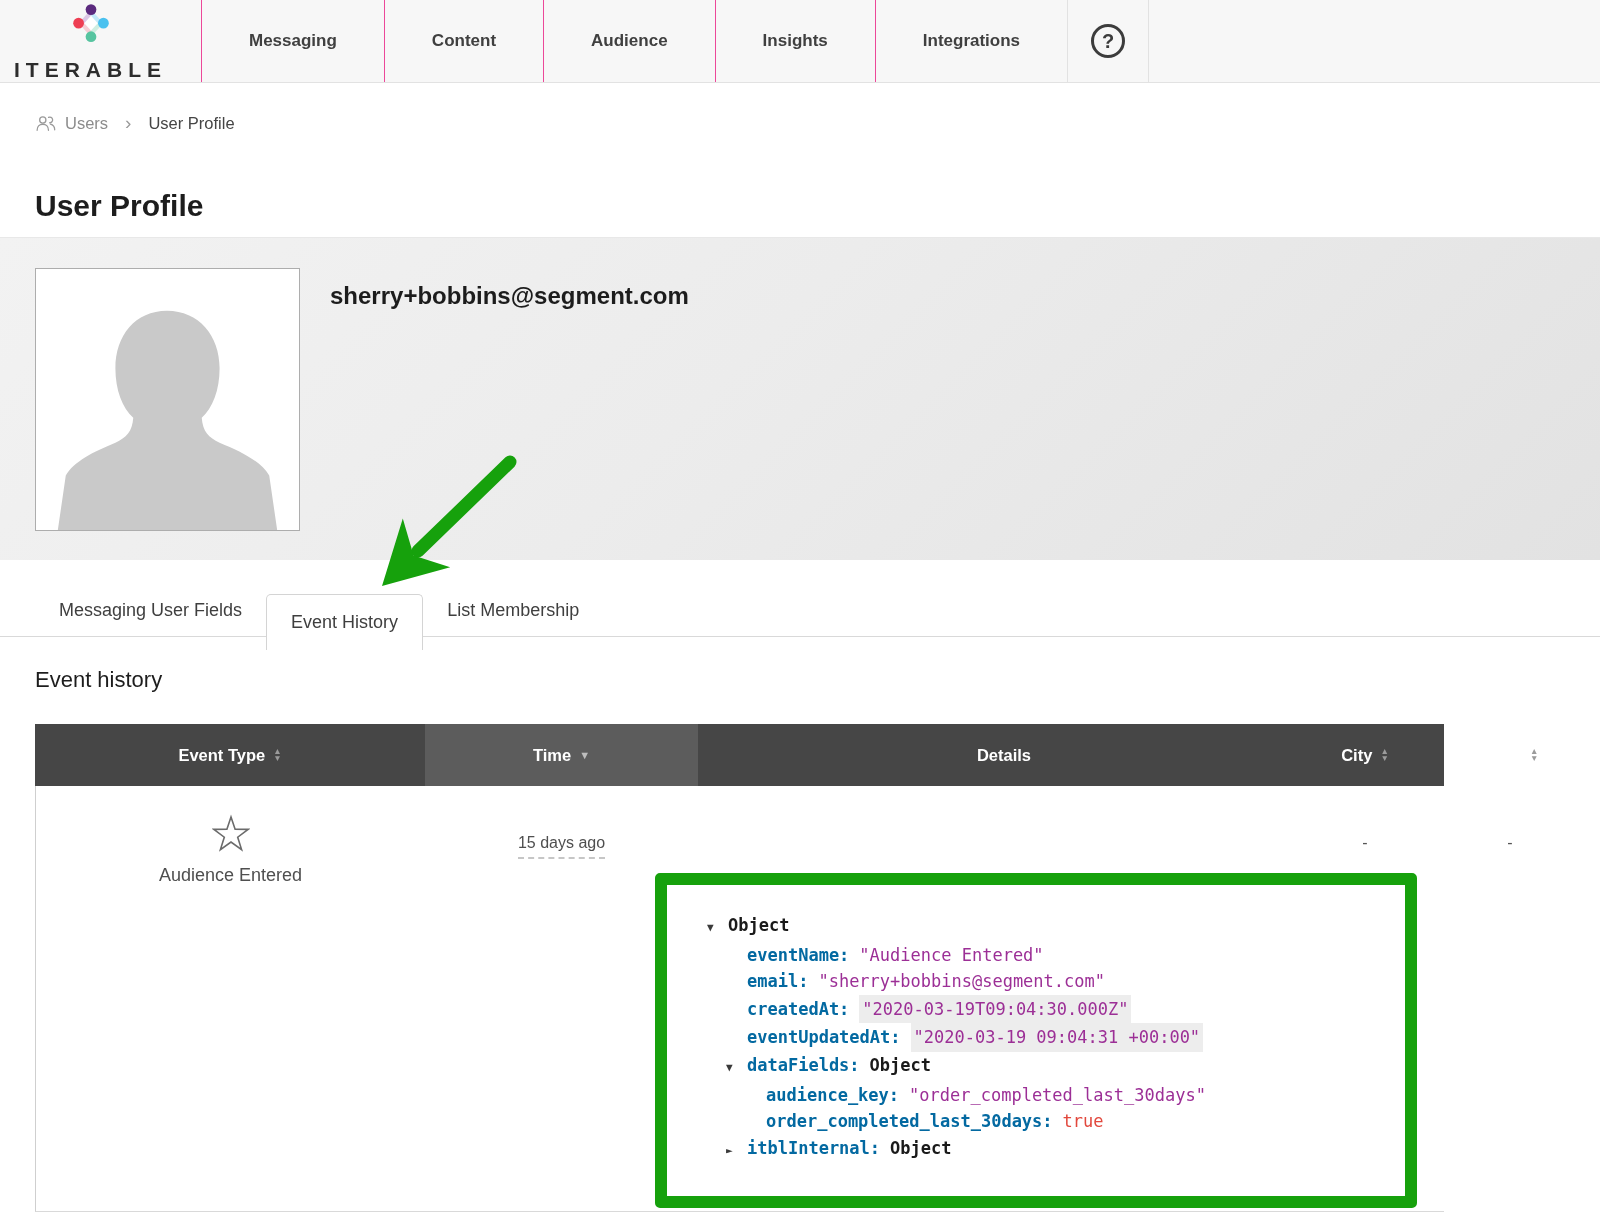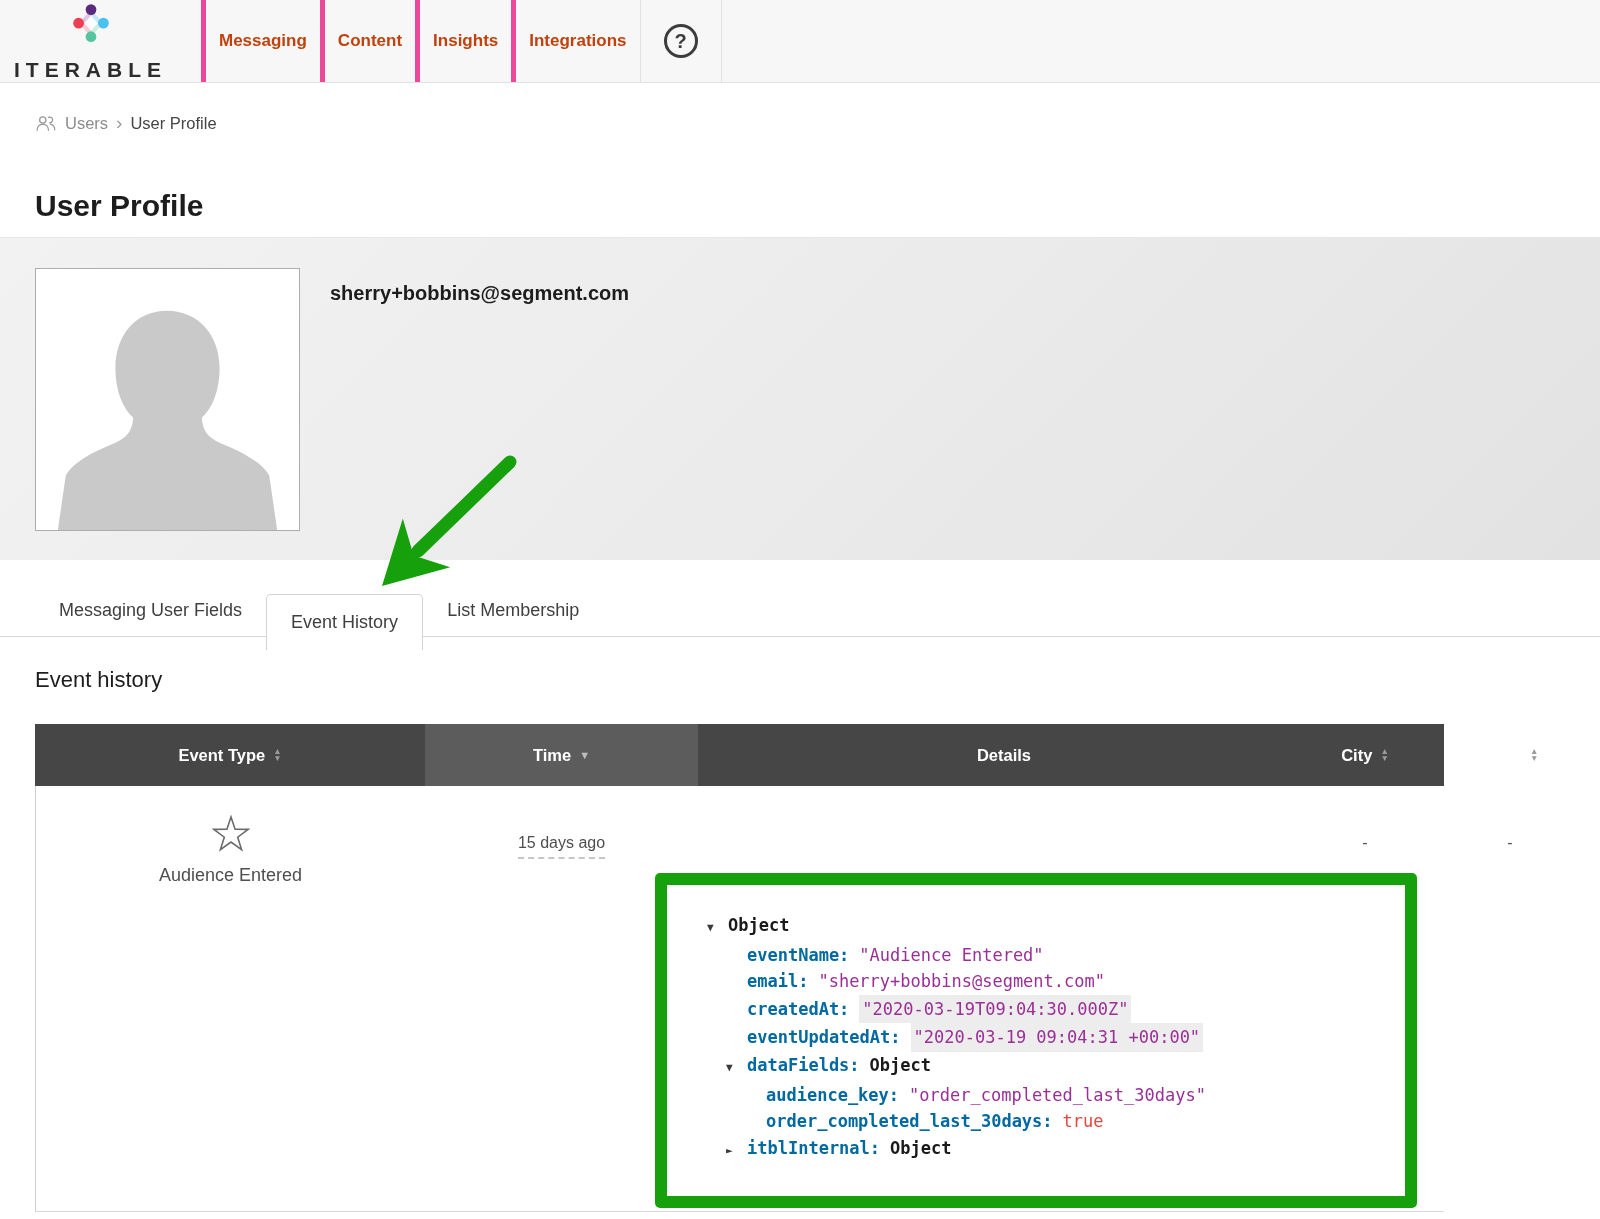--- a/index.html
+++ b/index.html
@@ -4,35 +4,35 @@
 <style>
   * { margin:0; padding:0; box-sizing:border-box; }
   html,body { background:#fff; }
   body { font-family:"Liberation Sans", sans-serif; color:#222; }
   #app { position:relative; width:1600px; height:1219px; overflow:hidden; background:#fff; }
 
   
   .nav { display:flex; align-items:stretch; height:83px; background:#f7f7f7; border-bottom:1px solid #e2e2e2; }
   .brand { display:flex; align-items:center; gap:14px; padding:0 34px 0 14px;flex-direction:column; }
   .brand-name { font-size:21px; font-weight:700; letter-spacing:6px; color:#2d2d2d; }
-  .nav-item { display:flex; align-items:center; padding:0 13px; border-left:5px solid #ec4899; font-size:17px; font-weight:700; color:#c2410c; cursor:pointer; }
+  .nav-item { display:flex; align-items:center; padding:0 47px; border-left:1px solid #ec4899; font-size:17px; font-weight:700; color:#404040; cursor:pointer; }
   .nav-help { display:flex; align-items:center; justify-content:center; width:82px; border-left:1px solid #e2e2e2; border-right:1px solid #e2e2e2; }
   .help-circle { width:34px; height:34px; border:3px solid #3c3c3c; border-radius:50%; display:flex; align-items:center; justify-content:center; font-size:20px; font-weight:700; color:#3c3c3c; }
 
   
-  .breadcrumb { display:flex; align-items:center; gap:2px; margin:28px 0 0 35px; height:24px; font-size:16.5px; }
+  .breadcrumb { display:flex; align-items:center; gap:11px; margin:28px 0 0 35px; height:24px; font-size:16.5px; }
   .bc-root { display:flex; align-items:center; gap:8px; color:#8c8c8c; cursor:pointer; }
   .bc-chevron { color:#9a9a9a; font-size:19px; line-height:20px; padding:0 6px; }
   .bc-current { color:#454545; }
   .page-title { margin:53px 0 0 35px; font-size:30px; line-height:36px; font-weight:600; color:#1d1d1d; }
 
   
   .band { position:relative; margin-top:13px; height:323px; background:linear-gradient(135deg,#f2f2f2 0%,#ececec 45%,#e2e2e2 100%); border-top:1px solid #e8e8e8; }
   .avatar { position:absolute; left:35px; top:30px; width:265px; height:263px; background:#fff; border:1px solid #adadad; overflow:hidden; }
-  .profile-email { position:absolute; left:330px; top:44px; font-size:20px; font-weight:600; color:#1c1c1c; }
+  .profile-email { position:absolute; left:330px; top:44px; font-size:24px; font-weight:600; color:#1c1c1c; }
 
   
   .tabstrip { position:relative; display:flex; align-items:center; height:77px; padding-left:35px; border-bottom:1px solid #d9d9d9; background:#fff; }
   .tab { padding:24px 24px 0 24px; font-size:18px; color:#3f3f3f; cursor:pointer; white-space:nowrap; }
   .tab.active { align-self:flex-start; margin-top:34px; height:56px; padding:0 24px; display:flex; align-items:center; background:#fff; border:1px solid #d4d4d4; border-bottom:none; border-radius:5px 5px 0 0; position:relative; z-index:2; margin-bottom:-13px; }
 
   
   .section-heading { margin:30px 0 0 35px; font-size:22px; line-height:26px; font-weight:500; color:#1d1d1d; }
 
   
@@ -82,20 +82,21 @@
         <polygon points="36,28 48,41 36,54 24,41" fill="#ffffff"></polygon>
         <circle cx="36" cy="17" r="9.5" fill="#5b2a7e"></circle>
         <circle cx="14" cy="41" r="9.5" fill="#ee3e53"></circle>
         <circle cx="58" cy="41" r="9.5" fill="#4ac1ef"></circle>
         <circle cx="36" cy="65" r="9.5" fill="#57c4a0"></circle>
       </svg>
       <span class="brand-name">ITERABLE</span>
     </div>
     <div class="nav-item">Messaging</div>
     <div class="nav-item">Content</div>
+    <div class="nav-item">Audience</div>
     <div class="nav-item">Insights</div>
     <div class="nav-item">Integrations</div>
     <div class="nav-help">
       <span class="help-circle">?</span>
     </div>
   </div>
 
   <div class="breadcrumb">
     <span class="bc-root">
       <svg width="22" height="17" viewBox="0 0 24 18">

